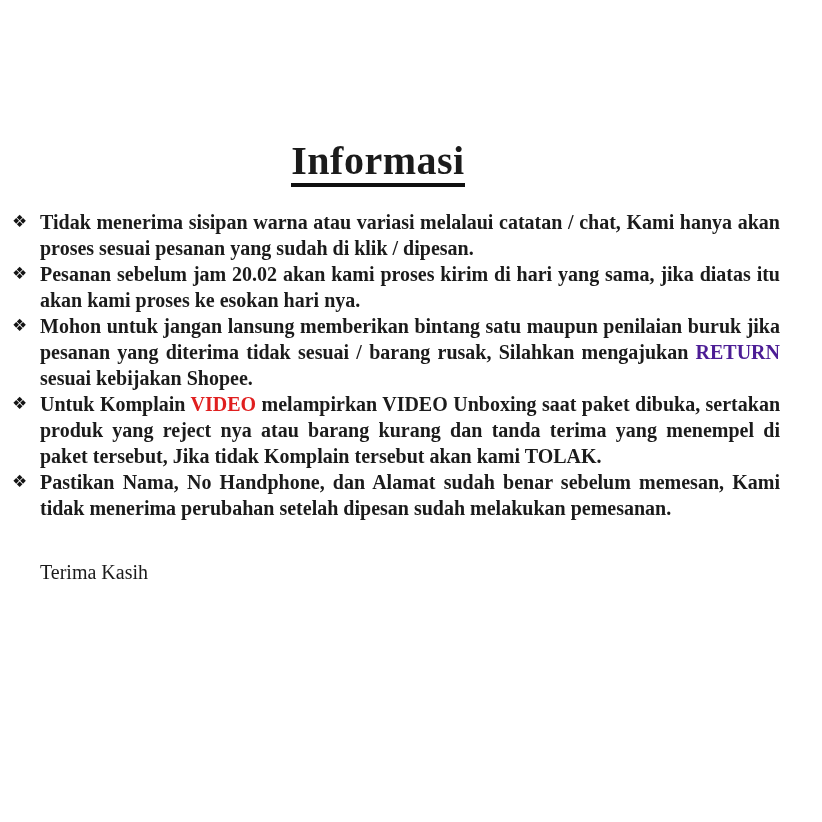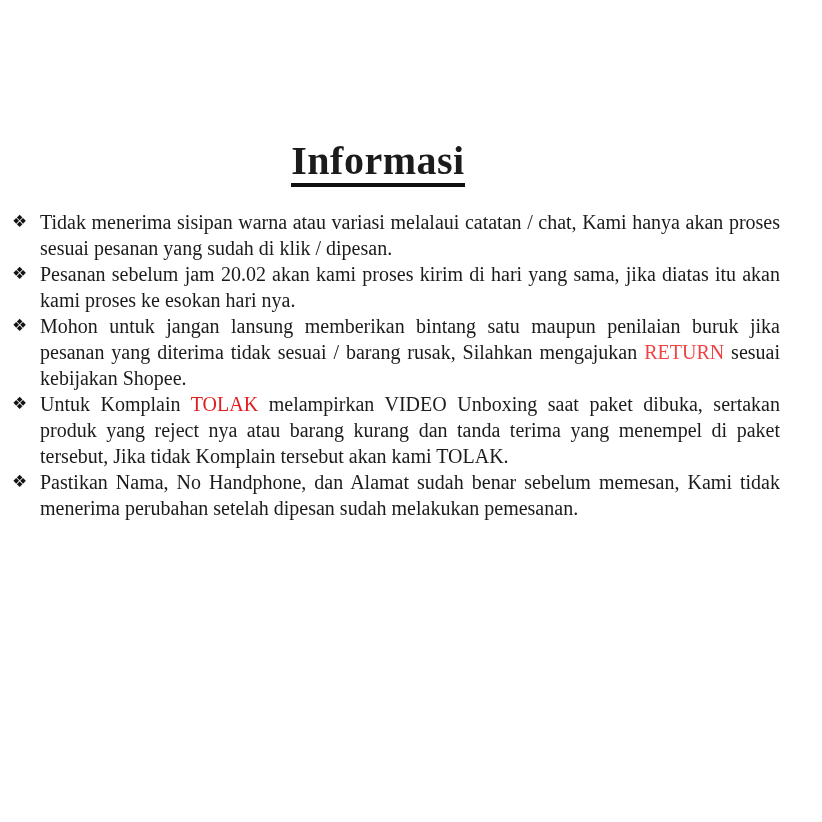--- a/index.html
+++ b/index.html
@@ -48,21 +48,21 @@
     text-align: justify;
   }
   .glyph {
     position: absolute;
     left: -28px;
     top: 0;
     font-size: 17px;
     line-height: 26px;
     color: #141414;
   }
-  .btext { display: block; }
+  .btext { display: block; font-weight: bold; }
   .closing {
     margin: 38px 0 0 0;
     font-size: 20px;
     line-height: 26px;
   }
 </style>
 </head>
 <body style="background: rgb(255, 255, 255); color: rgb(27, 27, 27);">
 
 <div class="page">
@@ -73,24 +73,25 @@
       <li>
         <span class="glyph">❖</span>
         <span class="btext">Tidak menerima sisipan warna atau variasi melalaui catatan / chat, Kami hanya akan proses sesuai pesanan yang sudah di klik / dipesan.</span>
       </li>
       <li>
         <span class="glyph">❖</span>
         <span class="btext">Pesanan sebelum jam 20.02 akan kami proses kirim di hari yang sama, jika diatas itu akan kami proses ke esokan hari nya.</span>
       </li>
       <li>
         <span class="glyph">❖</span>
-        <span class="btext">Mohon untuk jangan lansung memberikan bintang satu maupun penilaian buruk jika pesanan yang diterima tidak sesuai / barang rusak, Silahkan mengajukan <span style="color: #ef4444;">RETURN</span> sesuai kebijakan Shopee.</span>
+        <span class="btext">Mohon untuk jangan lansung memberikan bintang satu maupun penilaian buruk jika pesanan yang diterima tidak sesuai / barang rusak, Silahkan mengajukan <span style="color: #4c1d95;">RETURN</span> sesuai kebijakan Shopee.</span>
       </li>
       <li>
         <span class="glyph">❖</span>
-        <span class="btext">Untuk Komplain <span style="color: rgb(224, 31, 31);">TOLAK</span> melampirkan VIDEO Unboxing saat paket dibuka, sertakan produk yang reject nya atau barang kurang dan tanda terima yang menempel di paket tersebut, Jika tidak Komplain tersebut akan kami TOLAK.</span>
+        <span class="btext">Untuk Komplain <span style="color: rgb(224, 31, 31);">VIDEO</span> melampirkan VIDEO Unboxing saat paket dibuka, sertakan produk yang reject nya atau barang kurang dan tanda terima yang menempel di paket tersebut, Jika tidak Komplain tersebut akan kami TOLAK.</span>
       </li>
       <li>
         <span class="glyph">❖</span>
         <span class="btext">Pastikan Nama, No Handphone, dan Alamat sudah benar sebelum memesan, Kami tidak menerima perubahan setelah dipesan sudah melakukan pemesanan.</span>
       </li>
     </ul>
+  <p class="closing">Terima Kasih</p>
 </div>
 
 </body></html>

